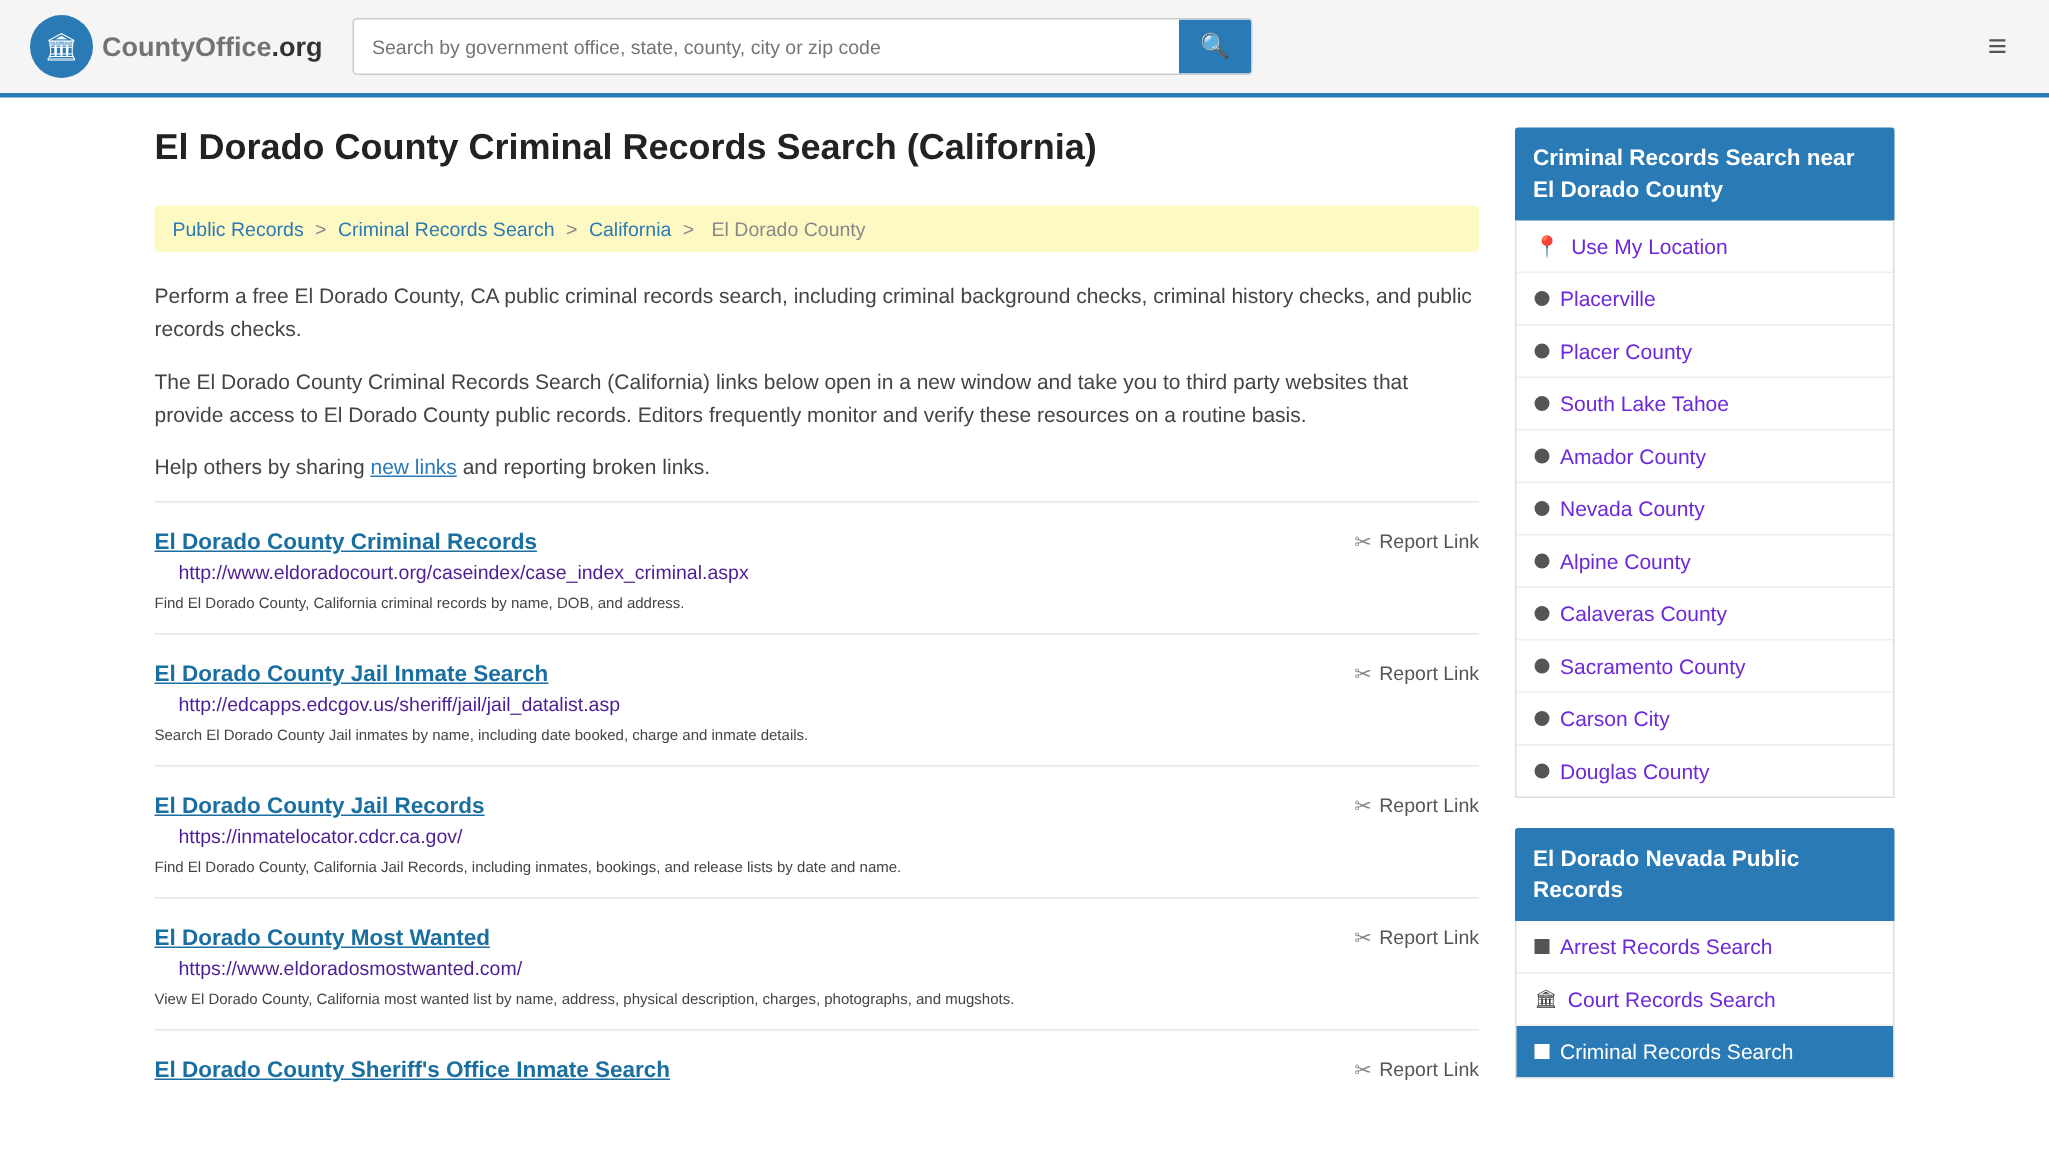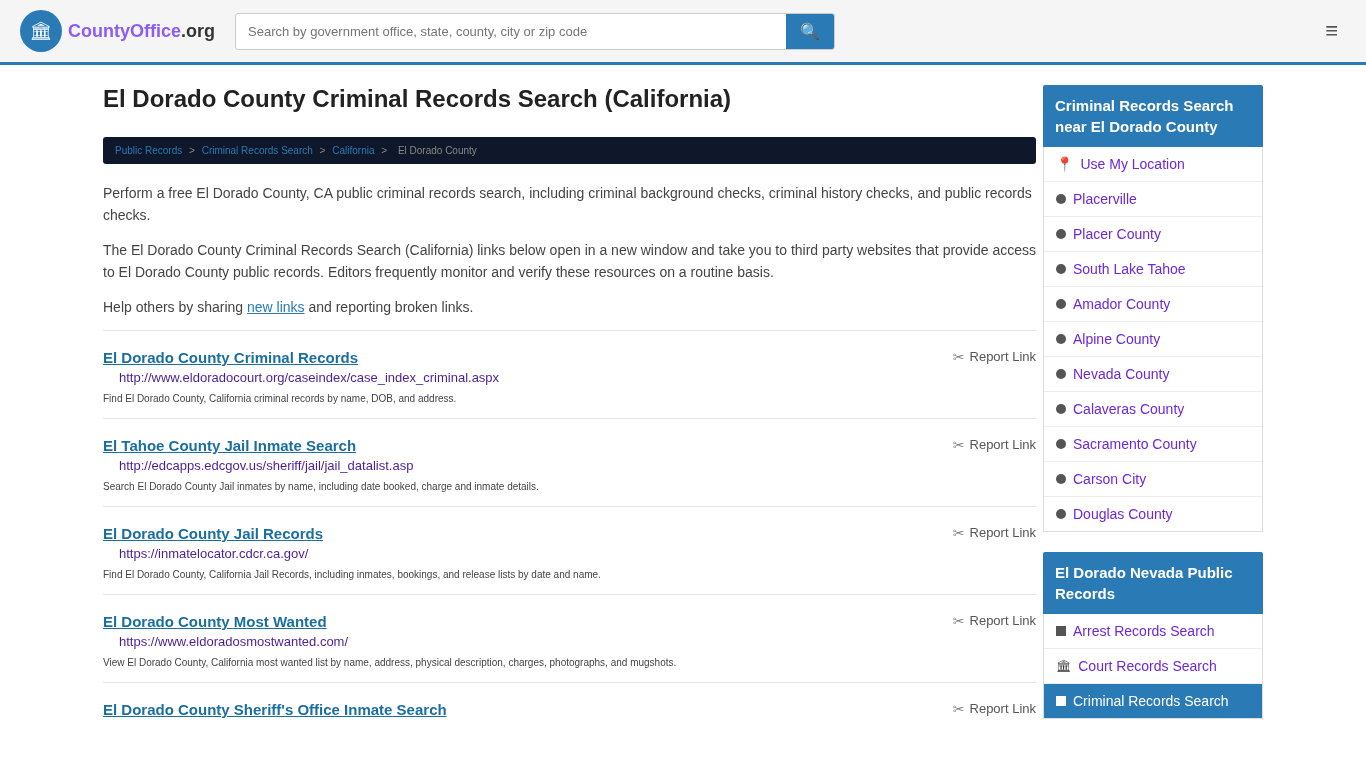--- a/index.html
+++ b/index.html
@@ -29,21 +29,21 @@
       align-items: center;
       justify-content: center;
       color: white;
       font-size: 18px;
     }
     .logo-text {
       font-size: 18px;
       font-weight: bold;
       color: #333;
     }
-    .logo-text span { color: #8b5cf6; }
+    .logo-text span { color: #737373; }
     .search-bar-wrap {
       flex: 1;
       max-width: 600px;
       display: flex;
       align-items: center;
       border: 1px solid #ccc;
       border-radius: 3px;
       overflow: hidden;
       background: #fff;
     }
@@ -77,43 +77,43 @@
       gap: 10px;
       margin-left: auto;
     }
 
     
     .page-container {
       display: flex;
       max-width: 1200px;
       margin: 0 auto;
       padding: 20px;
-      gap: 7px;
+      gap: 24px;
     }
     .main-content {
       flex: 1;
     }
     .sidebar {
-      width: 220px;
+      width: 253px;
       flex-shrink: 0;
     }
 
     
     .page-title {
       font-size: 24px;
       font-weight: bold;
       color: #222;
       margin-bottom: 14px;
     }
     .breadcrumb {
-      background: #0f172a;
+      background: #fef9c3;
       padding: 8px 12px;
       border-radius: 3px;
       margin-bottom: 18px;
-      font-size: 10px;
+      font-size: 13px;
       color: #555;
       margin-top: 24px;
     }
     .breadcrumb a {
       color: #2a7ab5;
       text-decoration: none;
     }
     .breadcrumb span { color: #888; margin: 0 4px; }
 
     .desc-text {
@@ -276,21 +276,21 @@
         <div class="report-link">
           <span class="report-icon">✂</span>
           <span>Report Link</span>
         </div>
       </div>
       <a class="record-url" href="#">http://www.eldoradocourt.org/caseindex/case_index_criminal.aspx</a>
       <p class="record-desc">Find El Dorado County, California criminal records by name, DOB, and address.</p>
     </div>
         <div class="record-item">
       <div class="record-item-header">
-        <a class="record-title" href="#">El Tahoe County Jail Inmate Search</a>
+        <a class="record-title" href="#">El Dorado County Jail Inmate Search</a>
         <div class="report-link">
           <span class="report-icon">✂</span>
           <span>Report Link</span>
         </div>
       </div>
       <a class="record-url" href="#">http://edcapps.edcgov.us/sheriff/jail/jail_datalist.asp</a>
       <p class="record-desc">Search El Dorado County Jail inmates by name, including date booked, charge and inmate details.</p>
     </div>
         <div class="record-item">
       <div class="record-item-header">
@@ -348,25 +348,25 @@
           <div class="sidebar-item">
             <div class="sidebar-dot"></div>
             <a href="#">South Lake Tahoe</a>
           </div>
           <div class="sidebar-item">
             <div class="sidebar-dot"></div>
             <a href="#">Amador County</a>
           </div>
           <div class="sidebar-item">
             <div class="sidebar-dot"></div>
+            <a href="#">Nevada County</a>
+          </div>
+          <div class="sidebar-item">
+            <div class="sidebar-dot"></div>
             <a href="#">Alpine County</a>
-          </div>
-          <div class="sidebar-item">
-            <div class="sidebar-dot"></div>
-            <a href="#">Nevada County</a>
           </div>
           <div class="sidebar-item">
             <div class="sidebar-dot"></div>
             <a href="#">Calaveras County</a>
           </div>
           <div class="sidebar-item">
             <div class="sidebar-dot"></div>
             <a href="#">Sacramento County</a>
           </div>
           <div class="sidebar-item">

